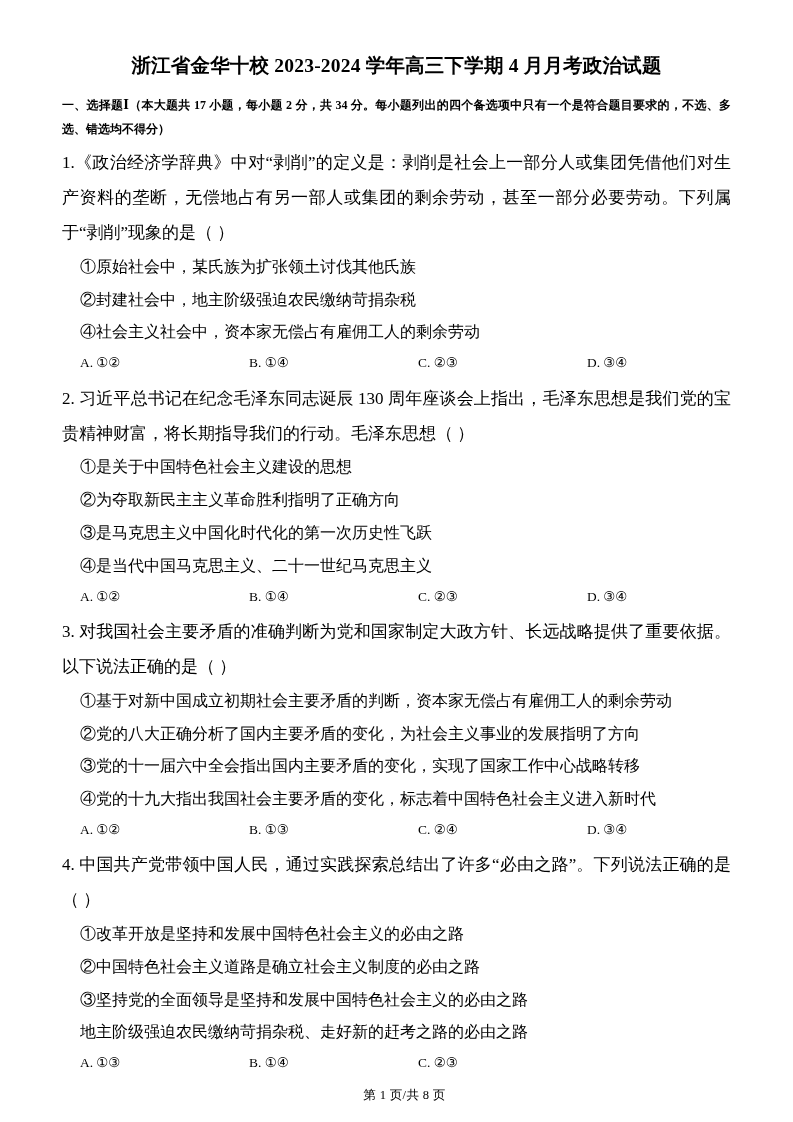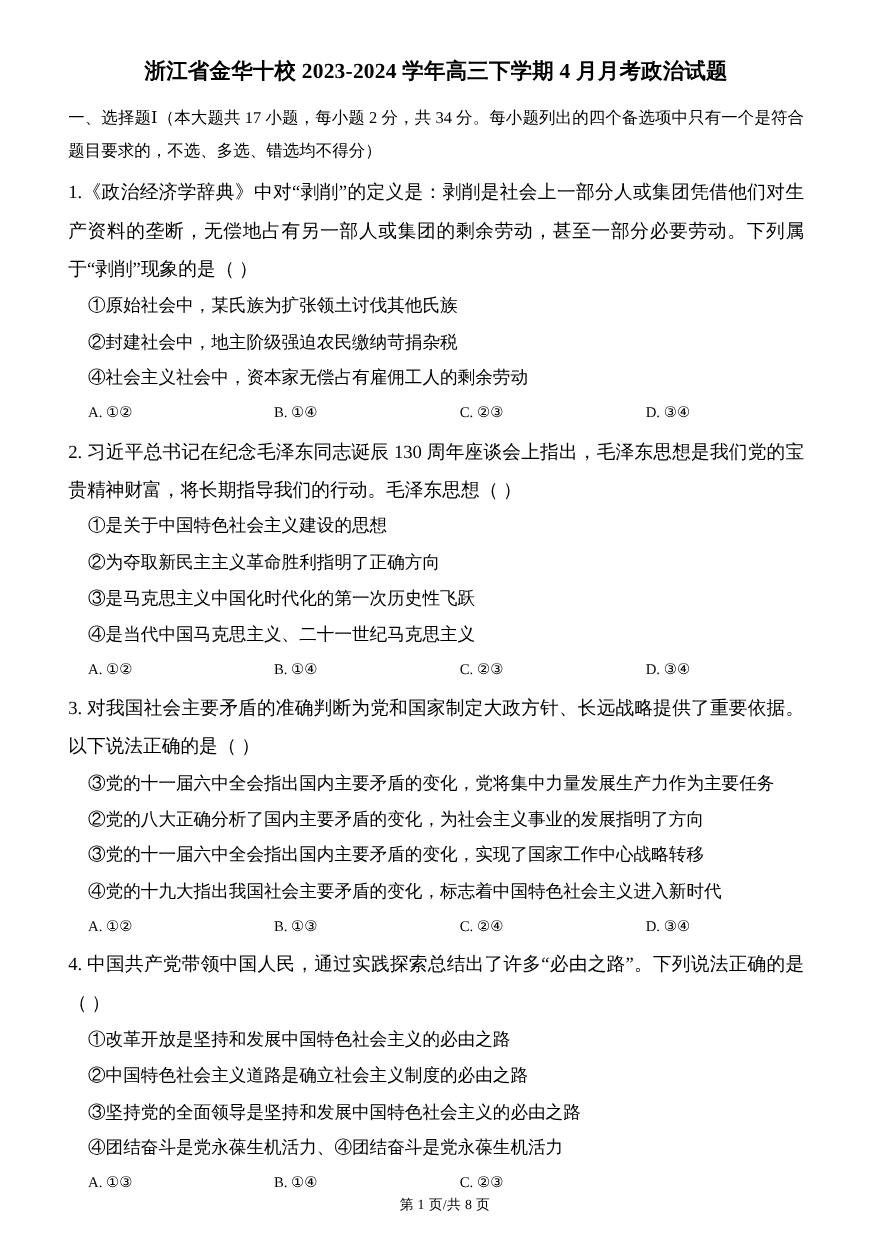--- a/index.html
+++ b/index.html
@@ -24,22 +24,22 @@
   }
   .doc-title {
     text-align: center;
     font-size: 19.5px;
     font-weight: bold;
     letter-spacing: 0.2px;
     margin: 6px 0 14px 0;
     line-height: 1.4;
   }
   .section-head {
-    font-size: 15px;
-    font-weight: normal;
+    font-size: 12px;
+    font-weight: bold;
     line-height: 2.0;
     margin: 4px 0 2px 0;
     text-align: justify;
     text-justify: inter-ideograph;
   }
   .q-stem {
     font-size: 17px;
     line-height: 2.05;
     margin: 5px 0 0 0;
     text-align: justify;
@@ -111,38 +111,38 @@
     <div class="opts">
       <span class="opt-a">A. ①②</span>
       <span class="opt-b">B. ①④</span>
       <span class="opt-c">C. ②③</span>
       <span class="opt-d">D. ③④</span>
     </div>
   </div>
 
   <div class="block">
     <div class="q-stem">3. 对我国社会主要矛盾的准确判断为党和国家制定大政方针、长远战略提供了重要依据。以下说法正确的是（    ）</div>
-    <div class="q-item">③党的十一届六中全会指出国内主要矛盾的变化，党将集中力量发展生产力作为主要任务</div>
+    <div class="q-item">①基于对新中国成立初期社会主要矛盾的判断，资本家无偿占有雇佣工人的剩余劳动</div>
     <div class="q-item">②党的八大正确分析了国内主要矛盾的变化，为社会主义事业的发展指明了方向</div>
     <div class="q-item">③党的十一届六中全会指出国内主要矛盾的变化，实现了国家工作中心战略转移</div>
     <div class="q-item">④党的十九大指出我国社会主要矛盾的变化，标志着中国特色社会主义进入新时代</div>
     <div class="opts">
       <span class="opt-a">A. ①②</span>
       <span class="opt-b">B. ①③</span>
       <span class="opt-c">C. ②④</span>
       <span class="opt-d">D. ③④</span>
     </div>
   </div>
 
   <div class="block">
     <div class="q-stem">4. 中国共产党带领中国人民，通过实践探索总结出了许多“必由之路”。下列说法正确的是（    ）</div>
     <div class="q-item">①改革开放是坚持和发展中国特色社会主义的必由之路</div>
     <div class="q-item">②中国特色社会主义道路是确立社会主义制度的必由之路</div>
     <div class="q-item">③坚持党的全面领导是坚持和发展中国特色社会主义的必由之路</div>
-    <div class="q-item">④团结奋斗是党永葆生机活力、④团结奋斗是党永葆生机活力</div>
+    <div class="q-item">地主阶级强迫农民缴纳苛捐杂税、走好新的赶考之路的必由之路</div>
     <div class="opts">
       <span class="opt-a">A. ①③</span>
       <span class="opt-b">B. ①④</span>
       <span class="opt-c">C. ②③</span>
     </div>
   </div>
 
   <div class="footer">第 1 页/共 8 页</div>
 
 </div>

